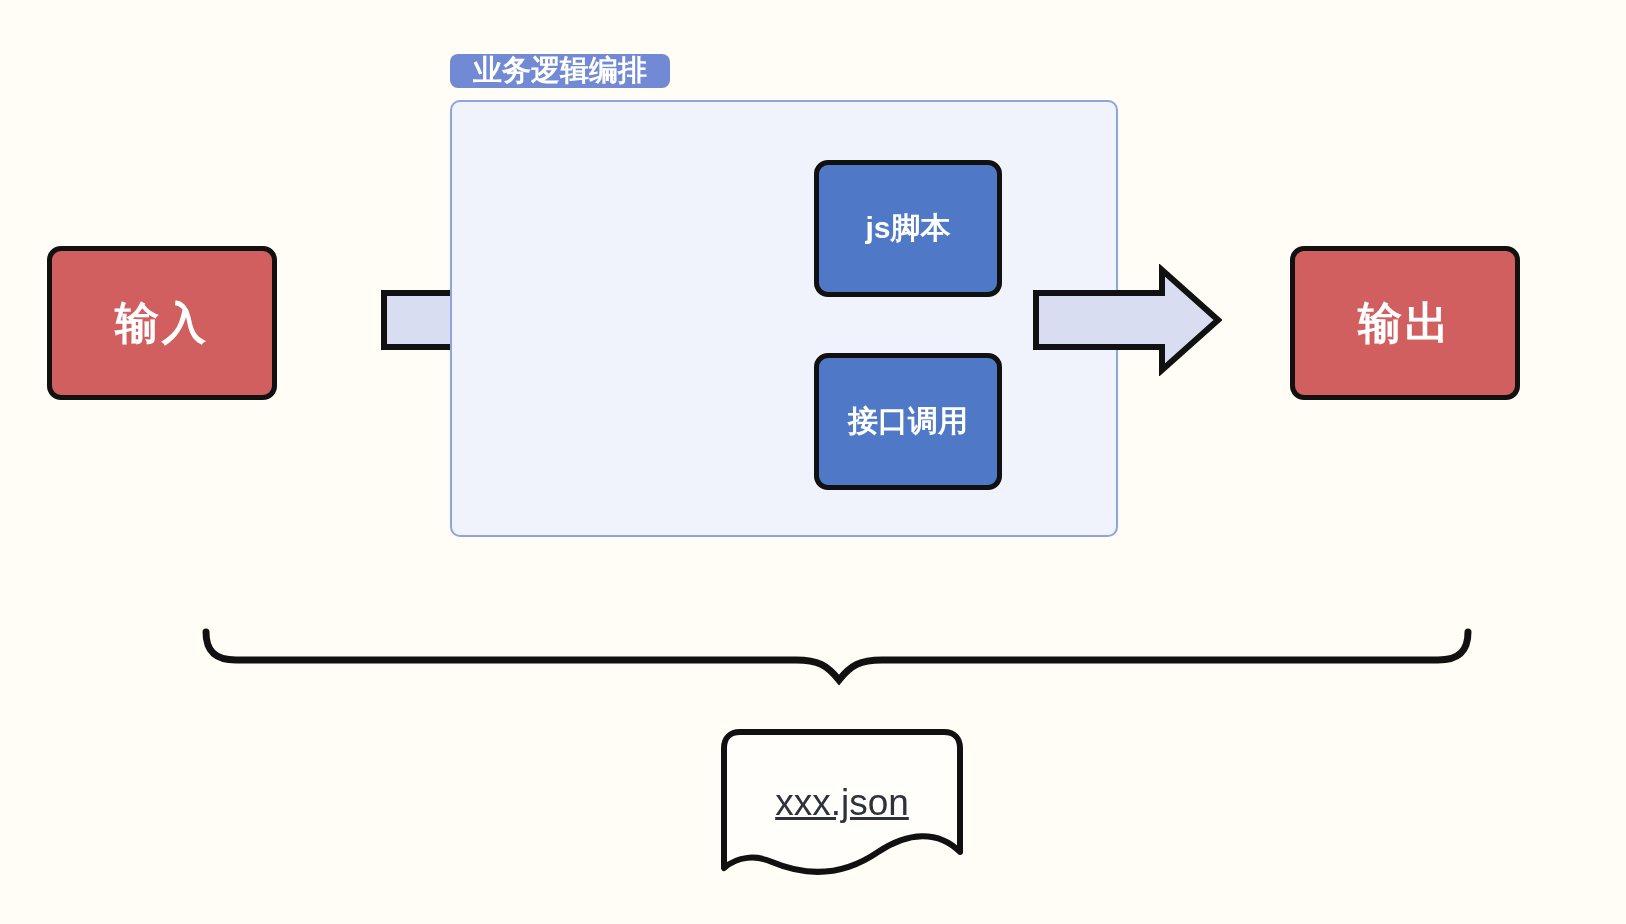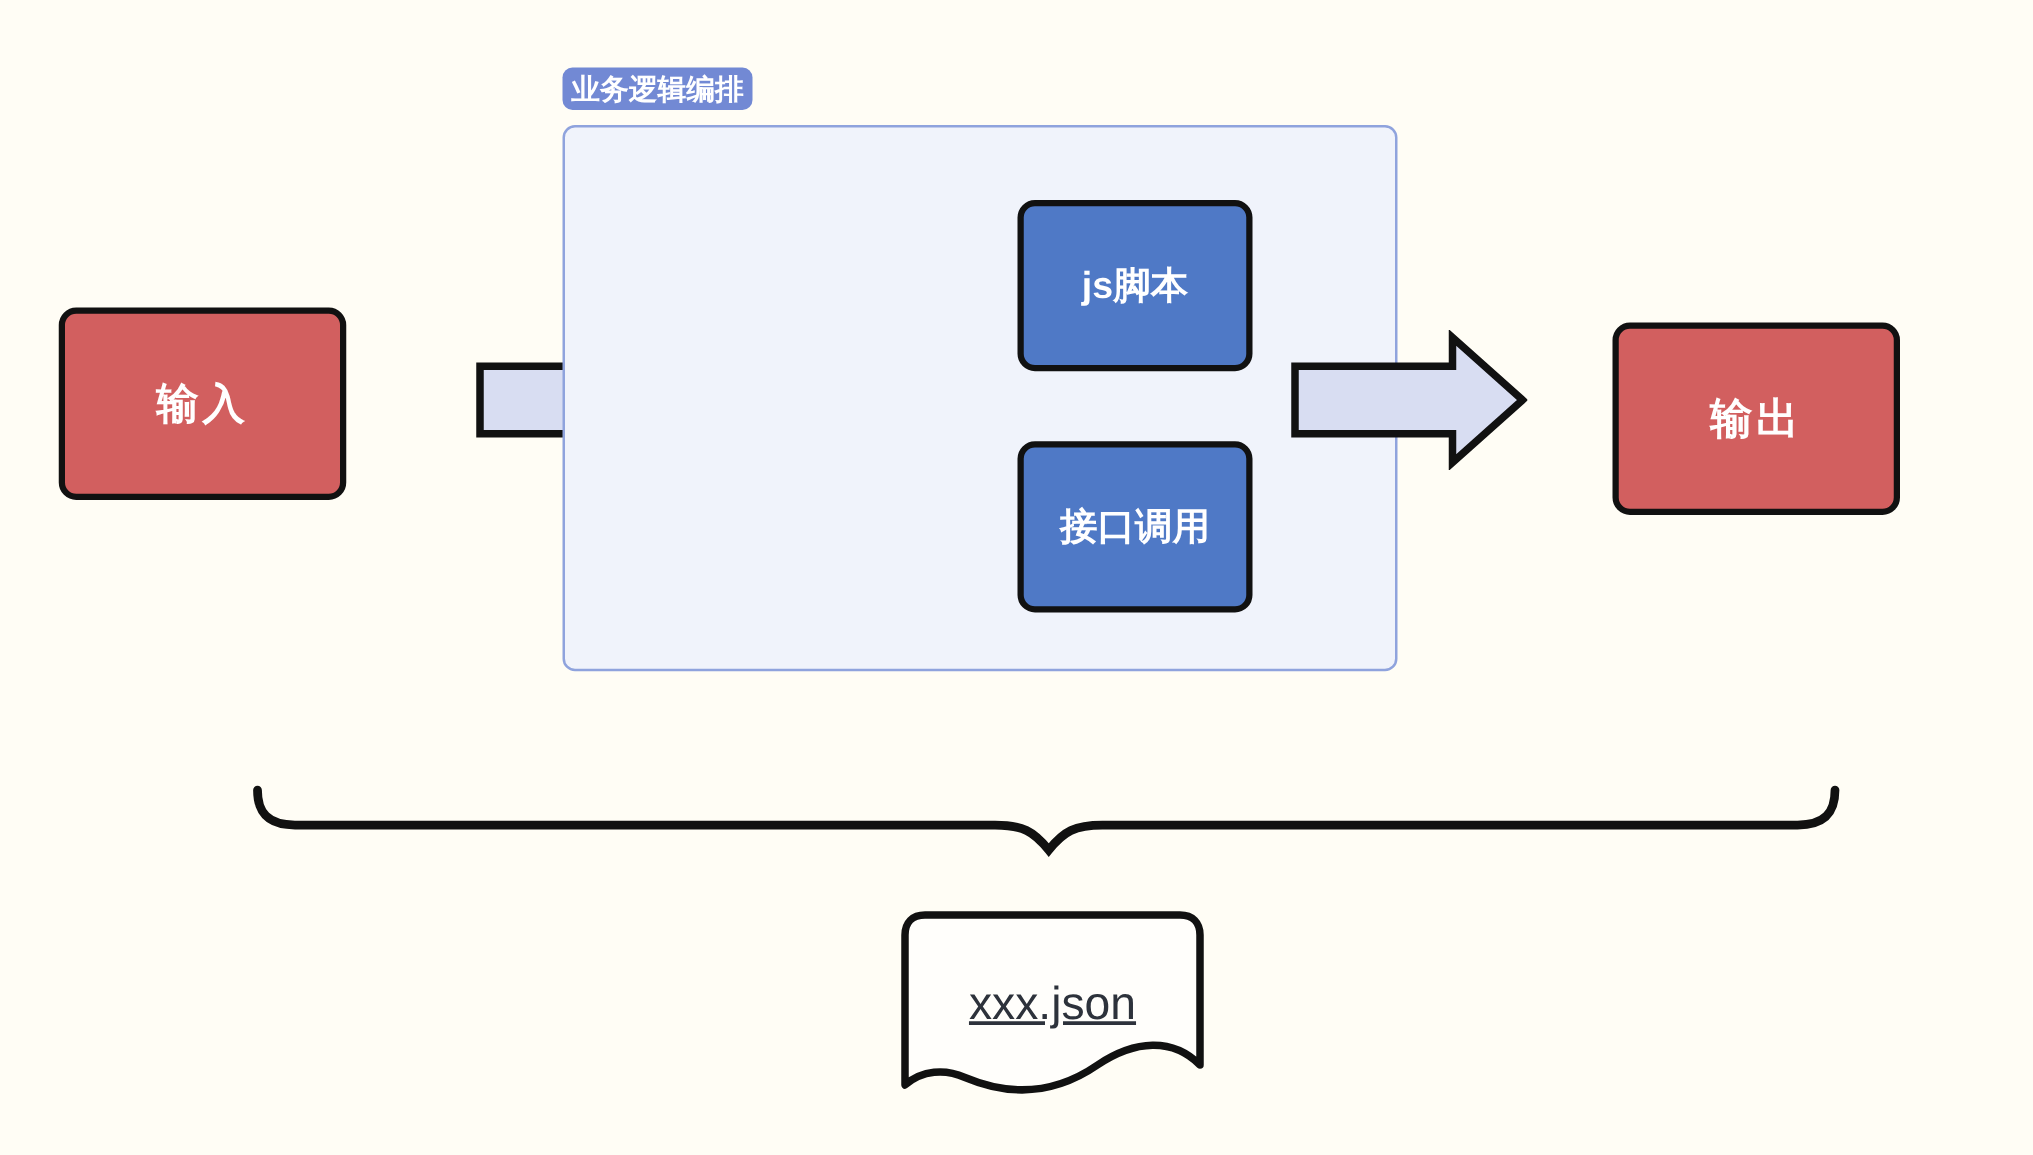--- a/index.html
+++ b/index.html
@@ -11,42 +11,42 @@
     overflow:hidden;
   }
   .io-node{
     position:absolute;
     width:230px;height:154px;
     background:var(--c-node-red,#D25F5F);
     border:5px solid var(--c-outline,#111);
     border-radius:14px;
     display:flex;align-items:center;justify-content:center;
     color:var(--c-text-light,#fff);
-    font-size:34px;font-weight:bold;letter-spacing:3px;
+    font-size:44px;font-weight:bold;letter-spacing:3px;
     box-sizing:border-box;
   }
   .io-node.input{left:47px;top:246px;}
-  .io-node.output{left:1290px;top:246px;margin-top:12px;}
+  .io-node.output{left:1290px;top:246px;}
   .panel{
     position:absolute;
     left:450px;top:100px;width:668px;height:437px;
     background:var(--c-panel-bg,#F0F3FB);
     border:2px solid var(--c-panel-border,#8FA3DD);
     border-radius:10px;
     box-sizing:border-box;
   }
   .panel-tag{
     position:absolute;
     left:450px;top:54px;height:34px;
-    padding:0 7px;
+    padding:0 23px;
     background:var(--c-tag-bg,#7289D4);
     border-radius:8px;
     display:flex;align-items:center;
     color:var(--c-text-light,#fff);
-    font-size:23px;font-weight:bold;
+    font-size:29px;font-weight:bold;
   }
   .task-node{
     position:absolute;
     width:188px;height:137px;
     background:var(--c-node-blue,#4F79C6);
     border:5px solid var(--c-outline,#111);
     border-radius:14px;
     display:flex;align-items:center;justify-content:center;
     color:var(--c-text-light,#fff);
     font-size:30px;font-weight:bold;

